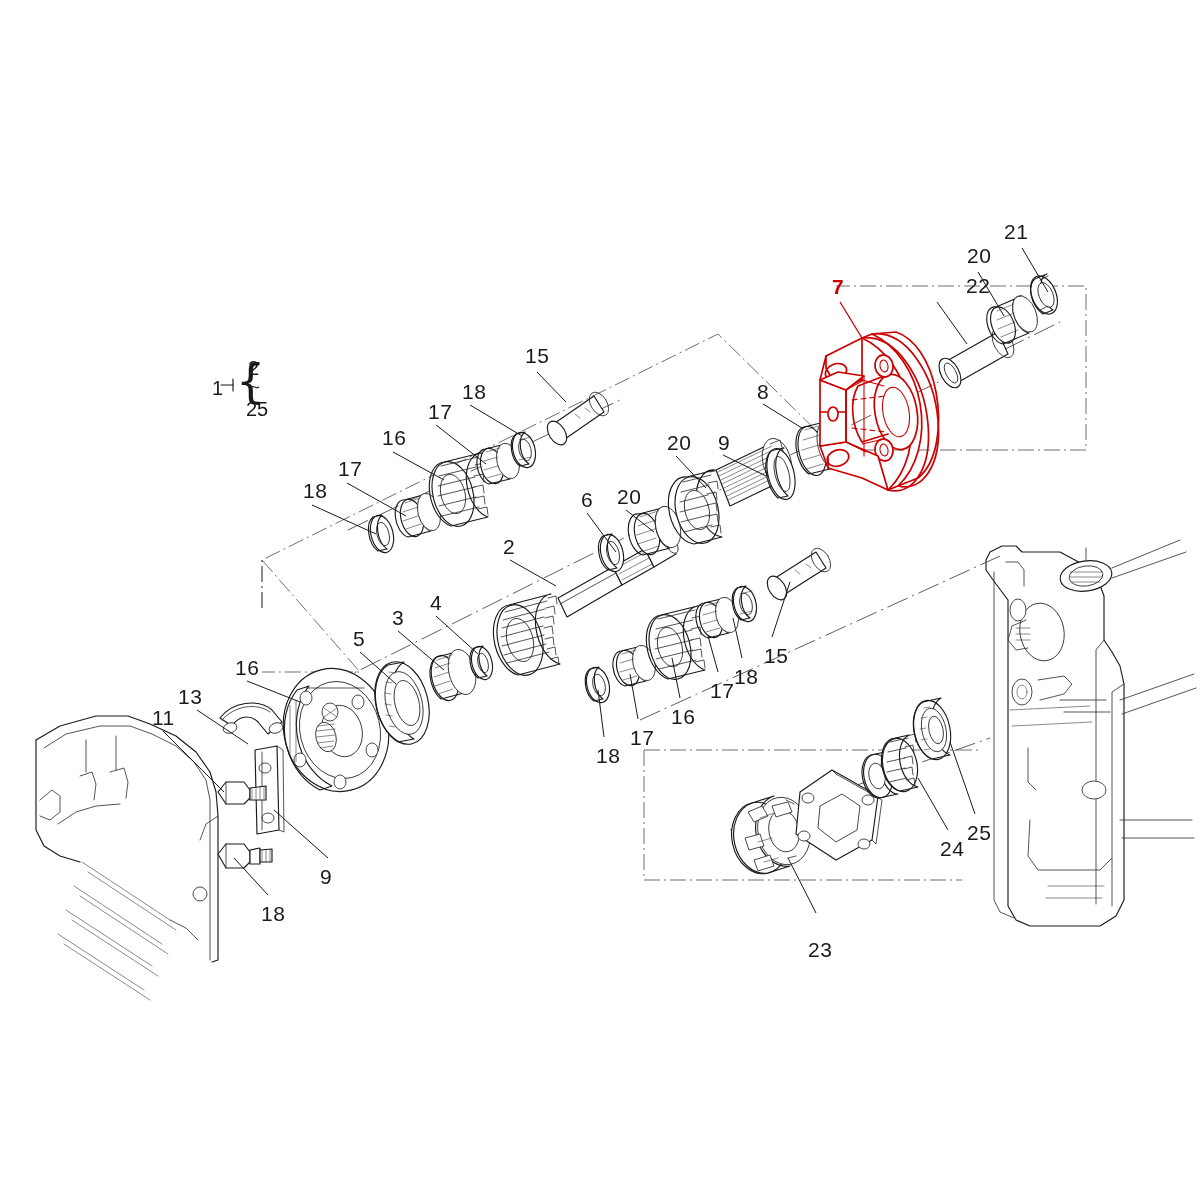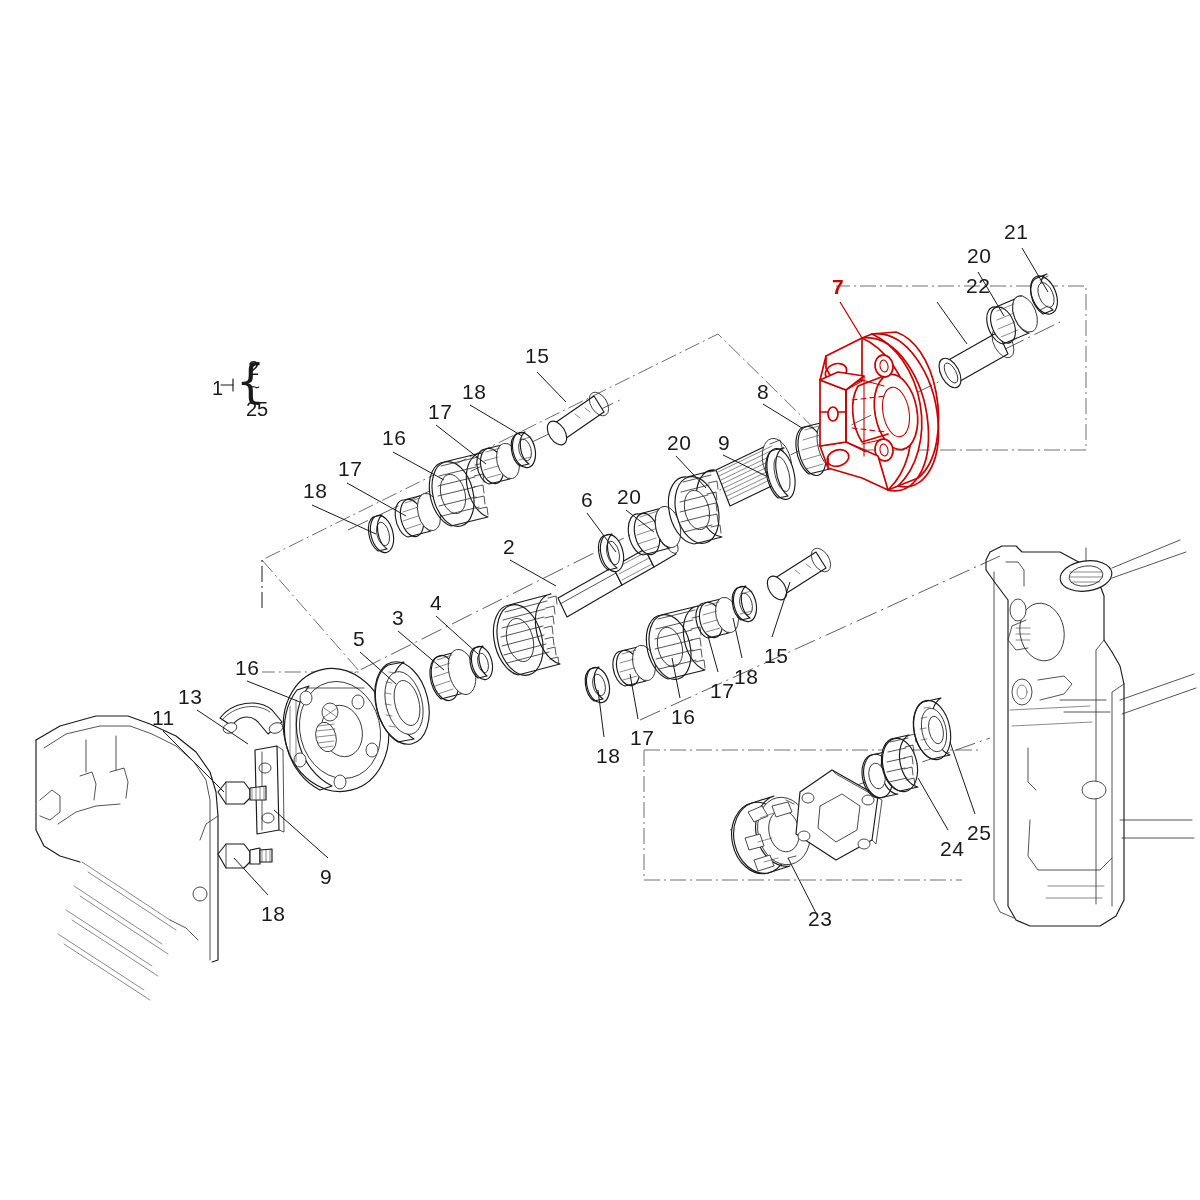--- a/index.html
+++ b/index.html
@@ -600,21 +600,21 @@
       <div class="callout-label" style="left: 178px; top: 686px;">13</div>
       <div class="callout-label" style="left: 152px; top: 707px;">11</div>
       <div class="callout-label" style="left: 320px; top: 866px;">9</div>
       <div class="callout-label" style="left: 261px; top: 903px;">18</div>
       <div class="callout-label" style="left: 596px; top: 745px;">18</div>
       <div class="callout-label" style="left: 630px; top: 727px;">17</div>
       <div class="callout-label" style="left: 671px; top: 706px;">16</div>
       <div class="callout-label" style="left: 710px; top: 680px;">17</div>
       <div class="callout-label" style="left: 734px; top: 666px;">18</div>
       <div class="callout-label" style="left: 764px; top: 645px;">15</div>
-      <div class="callout-label" style="left: 808px; top: 908px;">23</div>
+      <div class="callout-label" style="left: 808px; top: 939px;">23</div>
       <div class="callout-label" style="left: 940px; top: 838px;">24</div>
       <div class="callout-label" style="left: 967px; top: 822px;">25</div>
     </div>
 
   <div class="range-note" style="left:212px; top:358px;">
     <span class="rn-head">1</span>
     <span class="rn-brace">{</span>
     <span class="rn-top">2</span>
     <span class="rn-mid">~</span>
     <span class="rn-bot">25</span>

